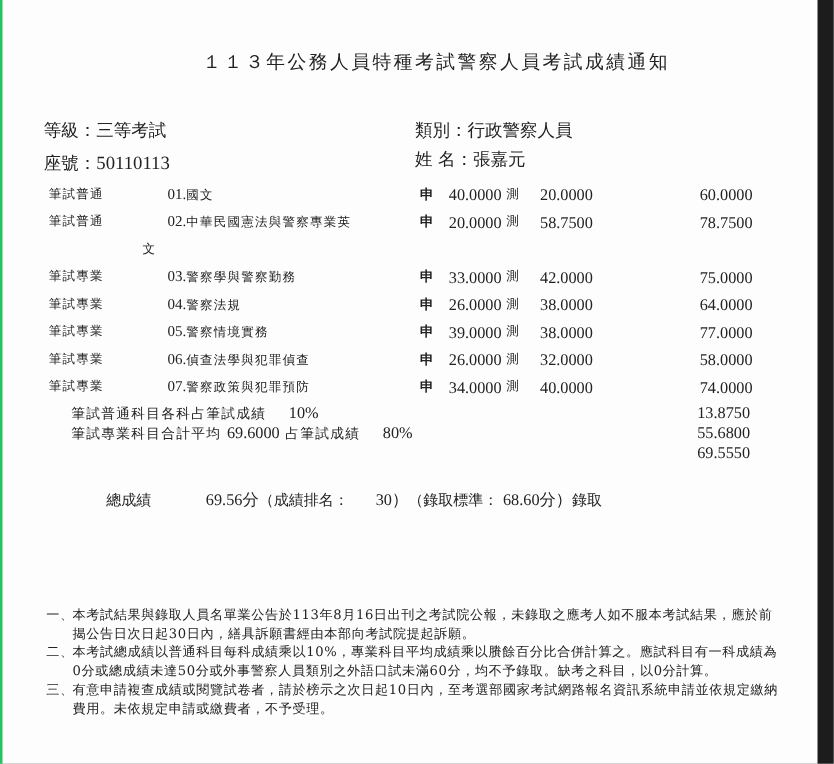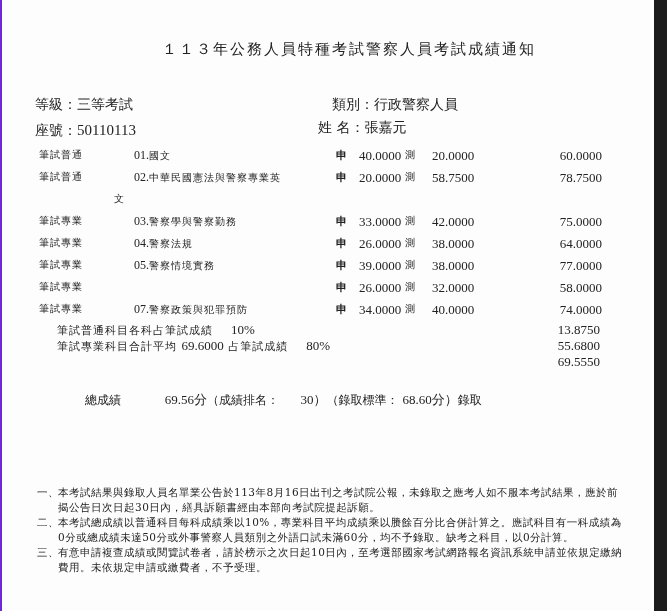--- a/index.html
+++ b/index.html
@@ -7,21 +7,21 @@
       width: 667px; height: 611px; overflow: hidden;
       background: #1c1c1c;
       font-family: "DejaVu Serif", "Liberation Serif", serif;
       color: #222;
       position: relative;
     }
     .page {
       position: absolute; left: 0; top: 0;
       width: 654px; height: 611px;
       background: #fdfdfd;
-      border-left: 2px solid #6d28d9;
+      border-left: 2px solid #22c55e;
       box-sizing: border-box;
     }
     .abs { position: absolute; white-space: nowrap; }
     .title { left: 160px; top: 40px; font-size: 15px; letter-spacing: 2px; }
     .lbl { font-size: 14px; }
     .num { font-family: "Liberation Serif", "DejaVu Serif", serif; font-size: 13px; }
     .row { position: absolute; left: 0; width: 654px; height: 20px; }
     .row .cat { position: absolute; left: 37px; top: 0; font-size: 10px; letter-spacing: 1px; }
     .row .subj { position: absolute; left: 108px; top: 0; font-size: 10px; letter-spacing: 1px; }
     .row .subj .code { font-family: "Liberation Serif", serif; font-size: 12px; letter-spacing: 0; margin-left: 24px; }
@@ -48,21 +48,21 @@
   <div class="abs lbl" style="left:330px; top:96px;">
     <span>類別：</span><span>行政警察人員</span>
   </div>
   <div class="abs lbl" style="left:33px; top:96px;">
     <span>等級：</span><span>三等考試</span>
   </div>
 
   <div class="abs lbl" style="left:33px; top:122px;">
     <span>座號：</span><span class="num" style="font-size:15px">50110113</span>
   </div>
-  <div class="abs lbl" style="left:316px; top:119px;">
+  <div class="abs lbl" style="left:330px; top:119px;">
     <span>姓 名：</span><span>張嘉元</span>
   </div>
 
   <div class="row" style="top:148px;">
     <span class="cat">筆試普通</span>
     <span class="subj"><span class="code">01.</span><span>國文</span></span>
     <span class="essay-tag">申</span>
     <span class="essay">40.0000</span>
     <span class="test-tag">測</span>
     <span class="test">20.0000</span>
@@ -107,20 +107,21 @@
     <span class="subj"><span class="code">05.</span><span>警察情境實務</span></span>
     <span class="essay-tag">申</span>
     <span class="essay">39.0000</span>
     <span class="test-tag">測</span>
     <span class="test">38.0000</span>
     <span class="total">77.0000</span>
   </div>
 
   <div class="row" style="top:280px;">
     <span class="cat">筆試專業</span>
+    <span class="subj"><span class="code">06.</span><span>偵查法學與犯罪偵查</span></span>
     <span class="essay-tag">申</span>
     <span class="essay">26.0000</span>
     <span class="test-tag">測</span>
     <span class="test">32.0000</span>
     <span class="total">58.0000</span>
   </div>
 
   <div class="row" style="top:302px;">
     <span class="cat">筆試專業</span>
     <span class="subj"><span class="code">07.</span><span>警察政策與犯罪預防</span></span>

